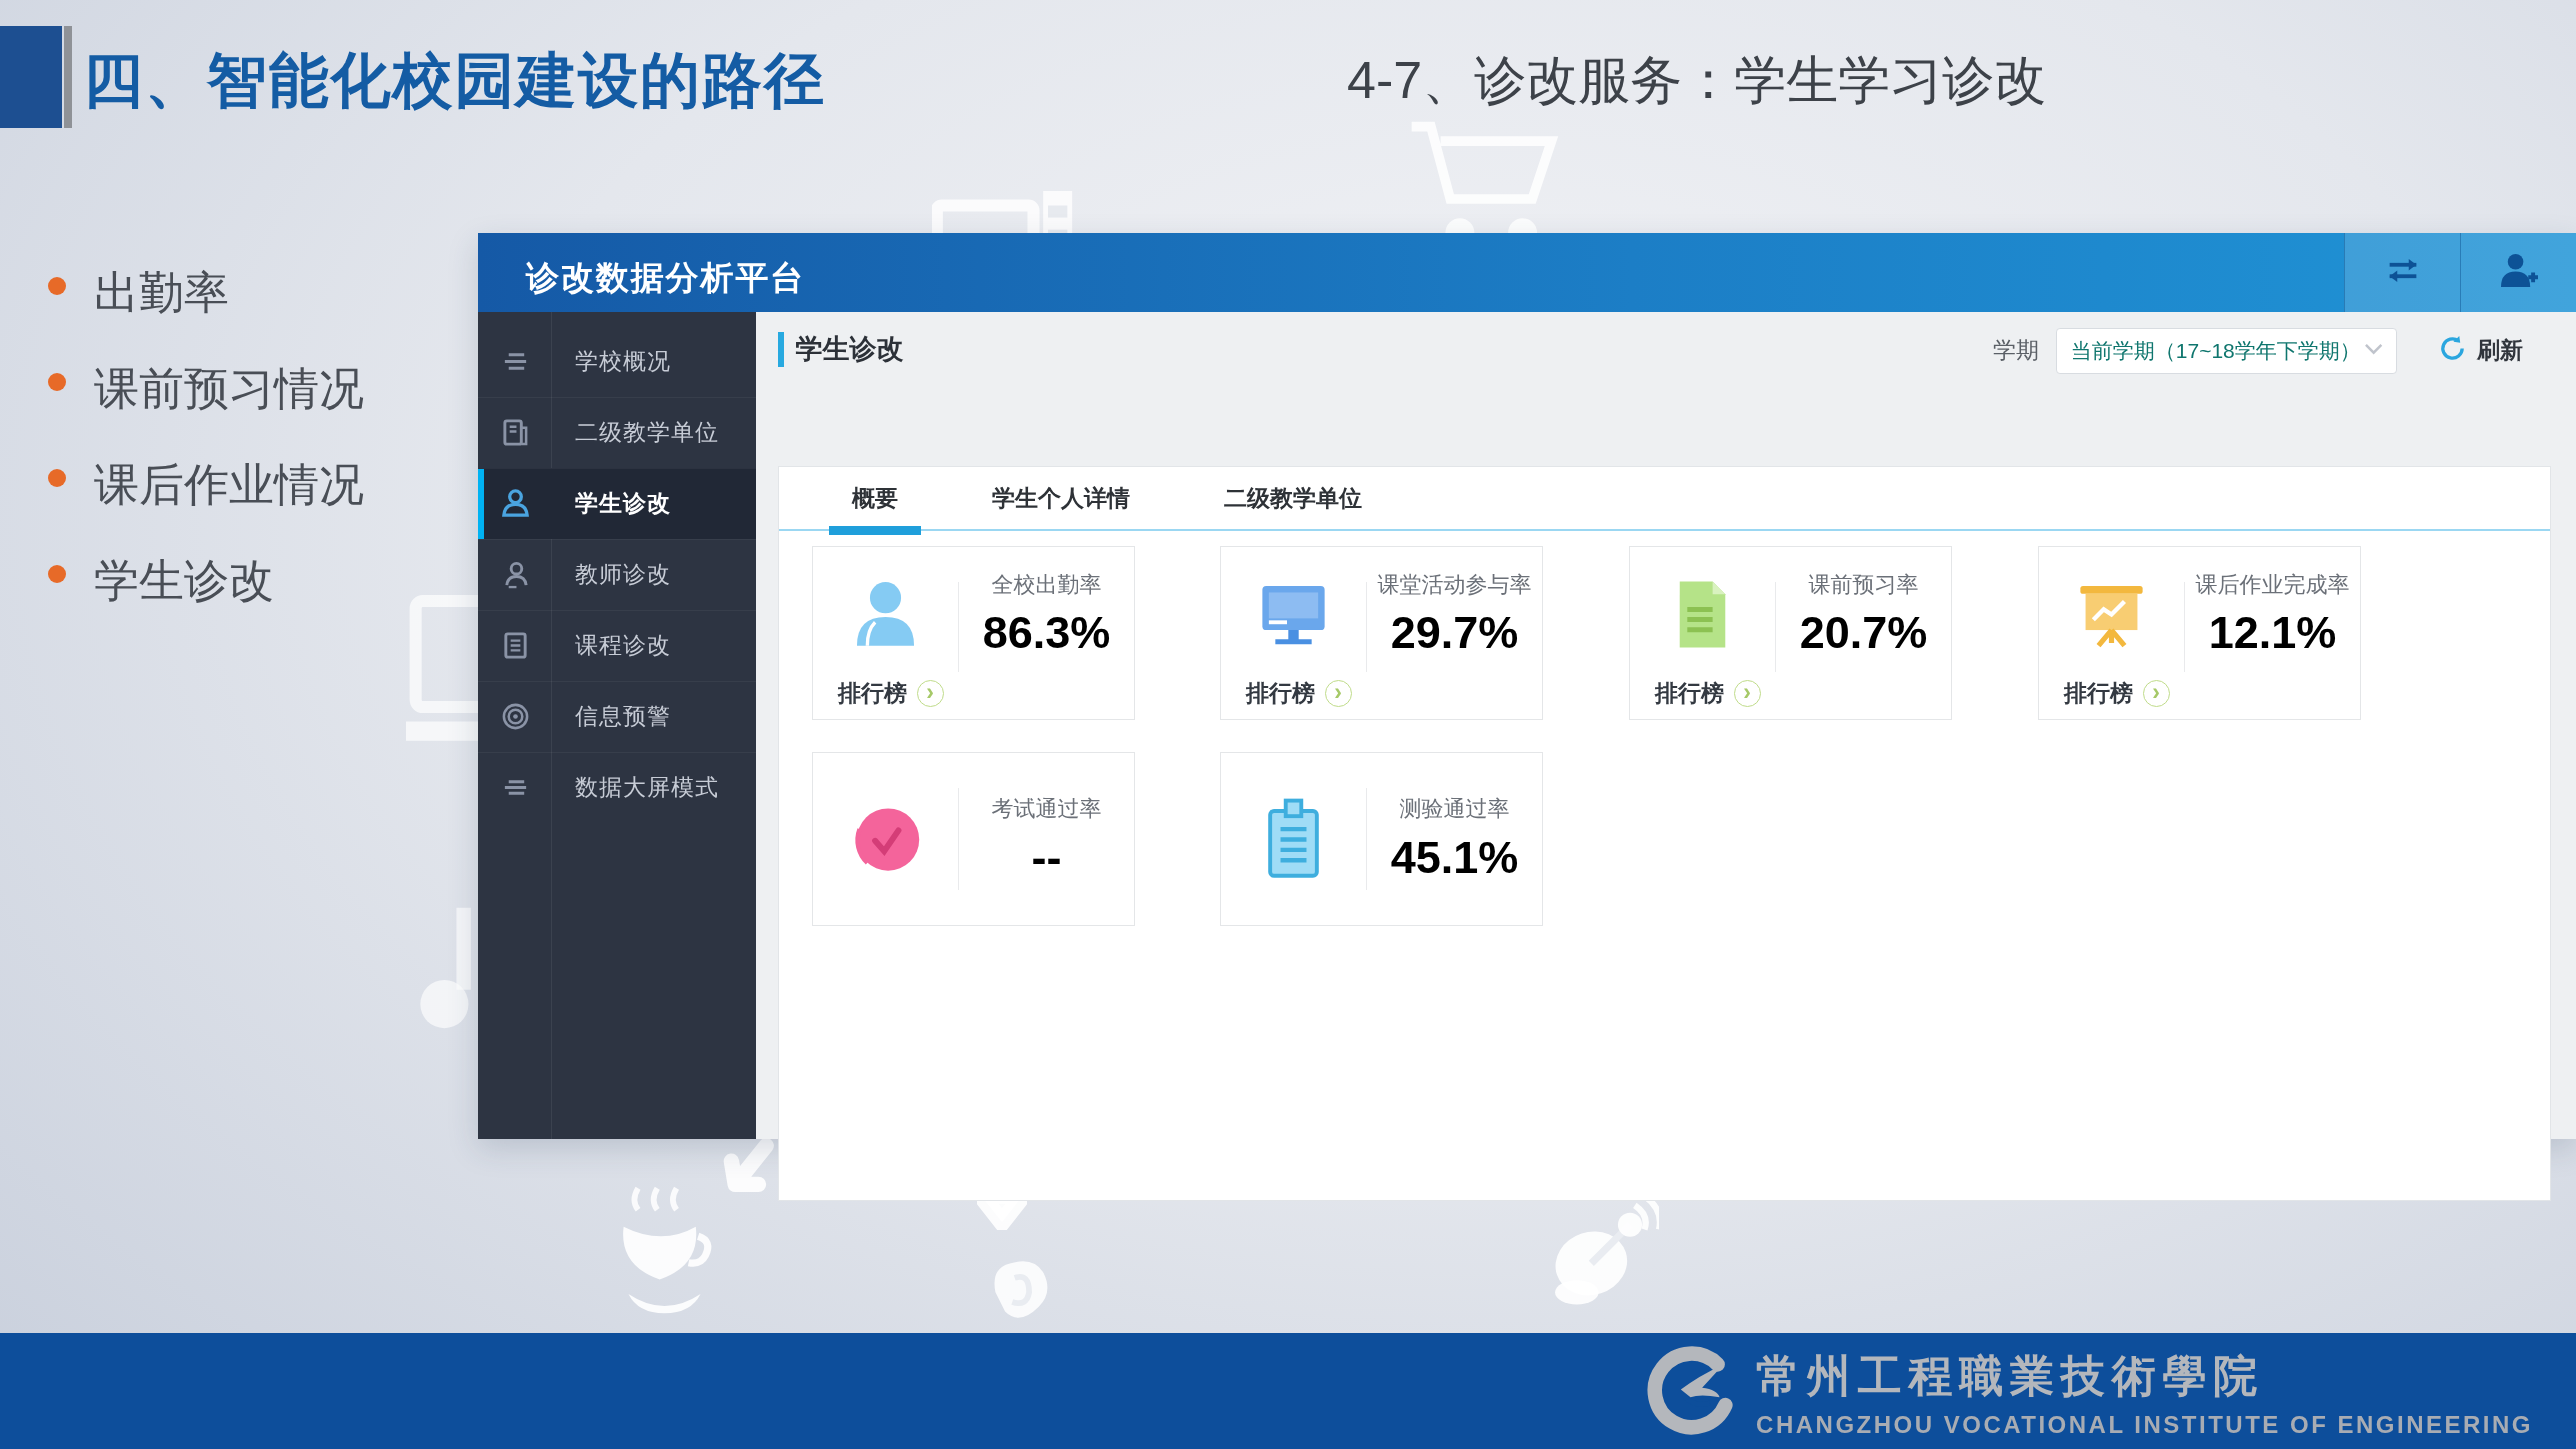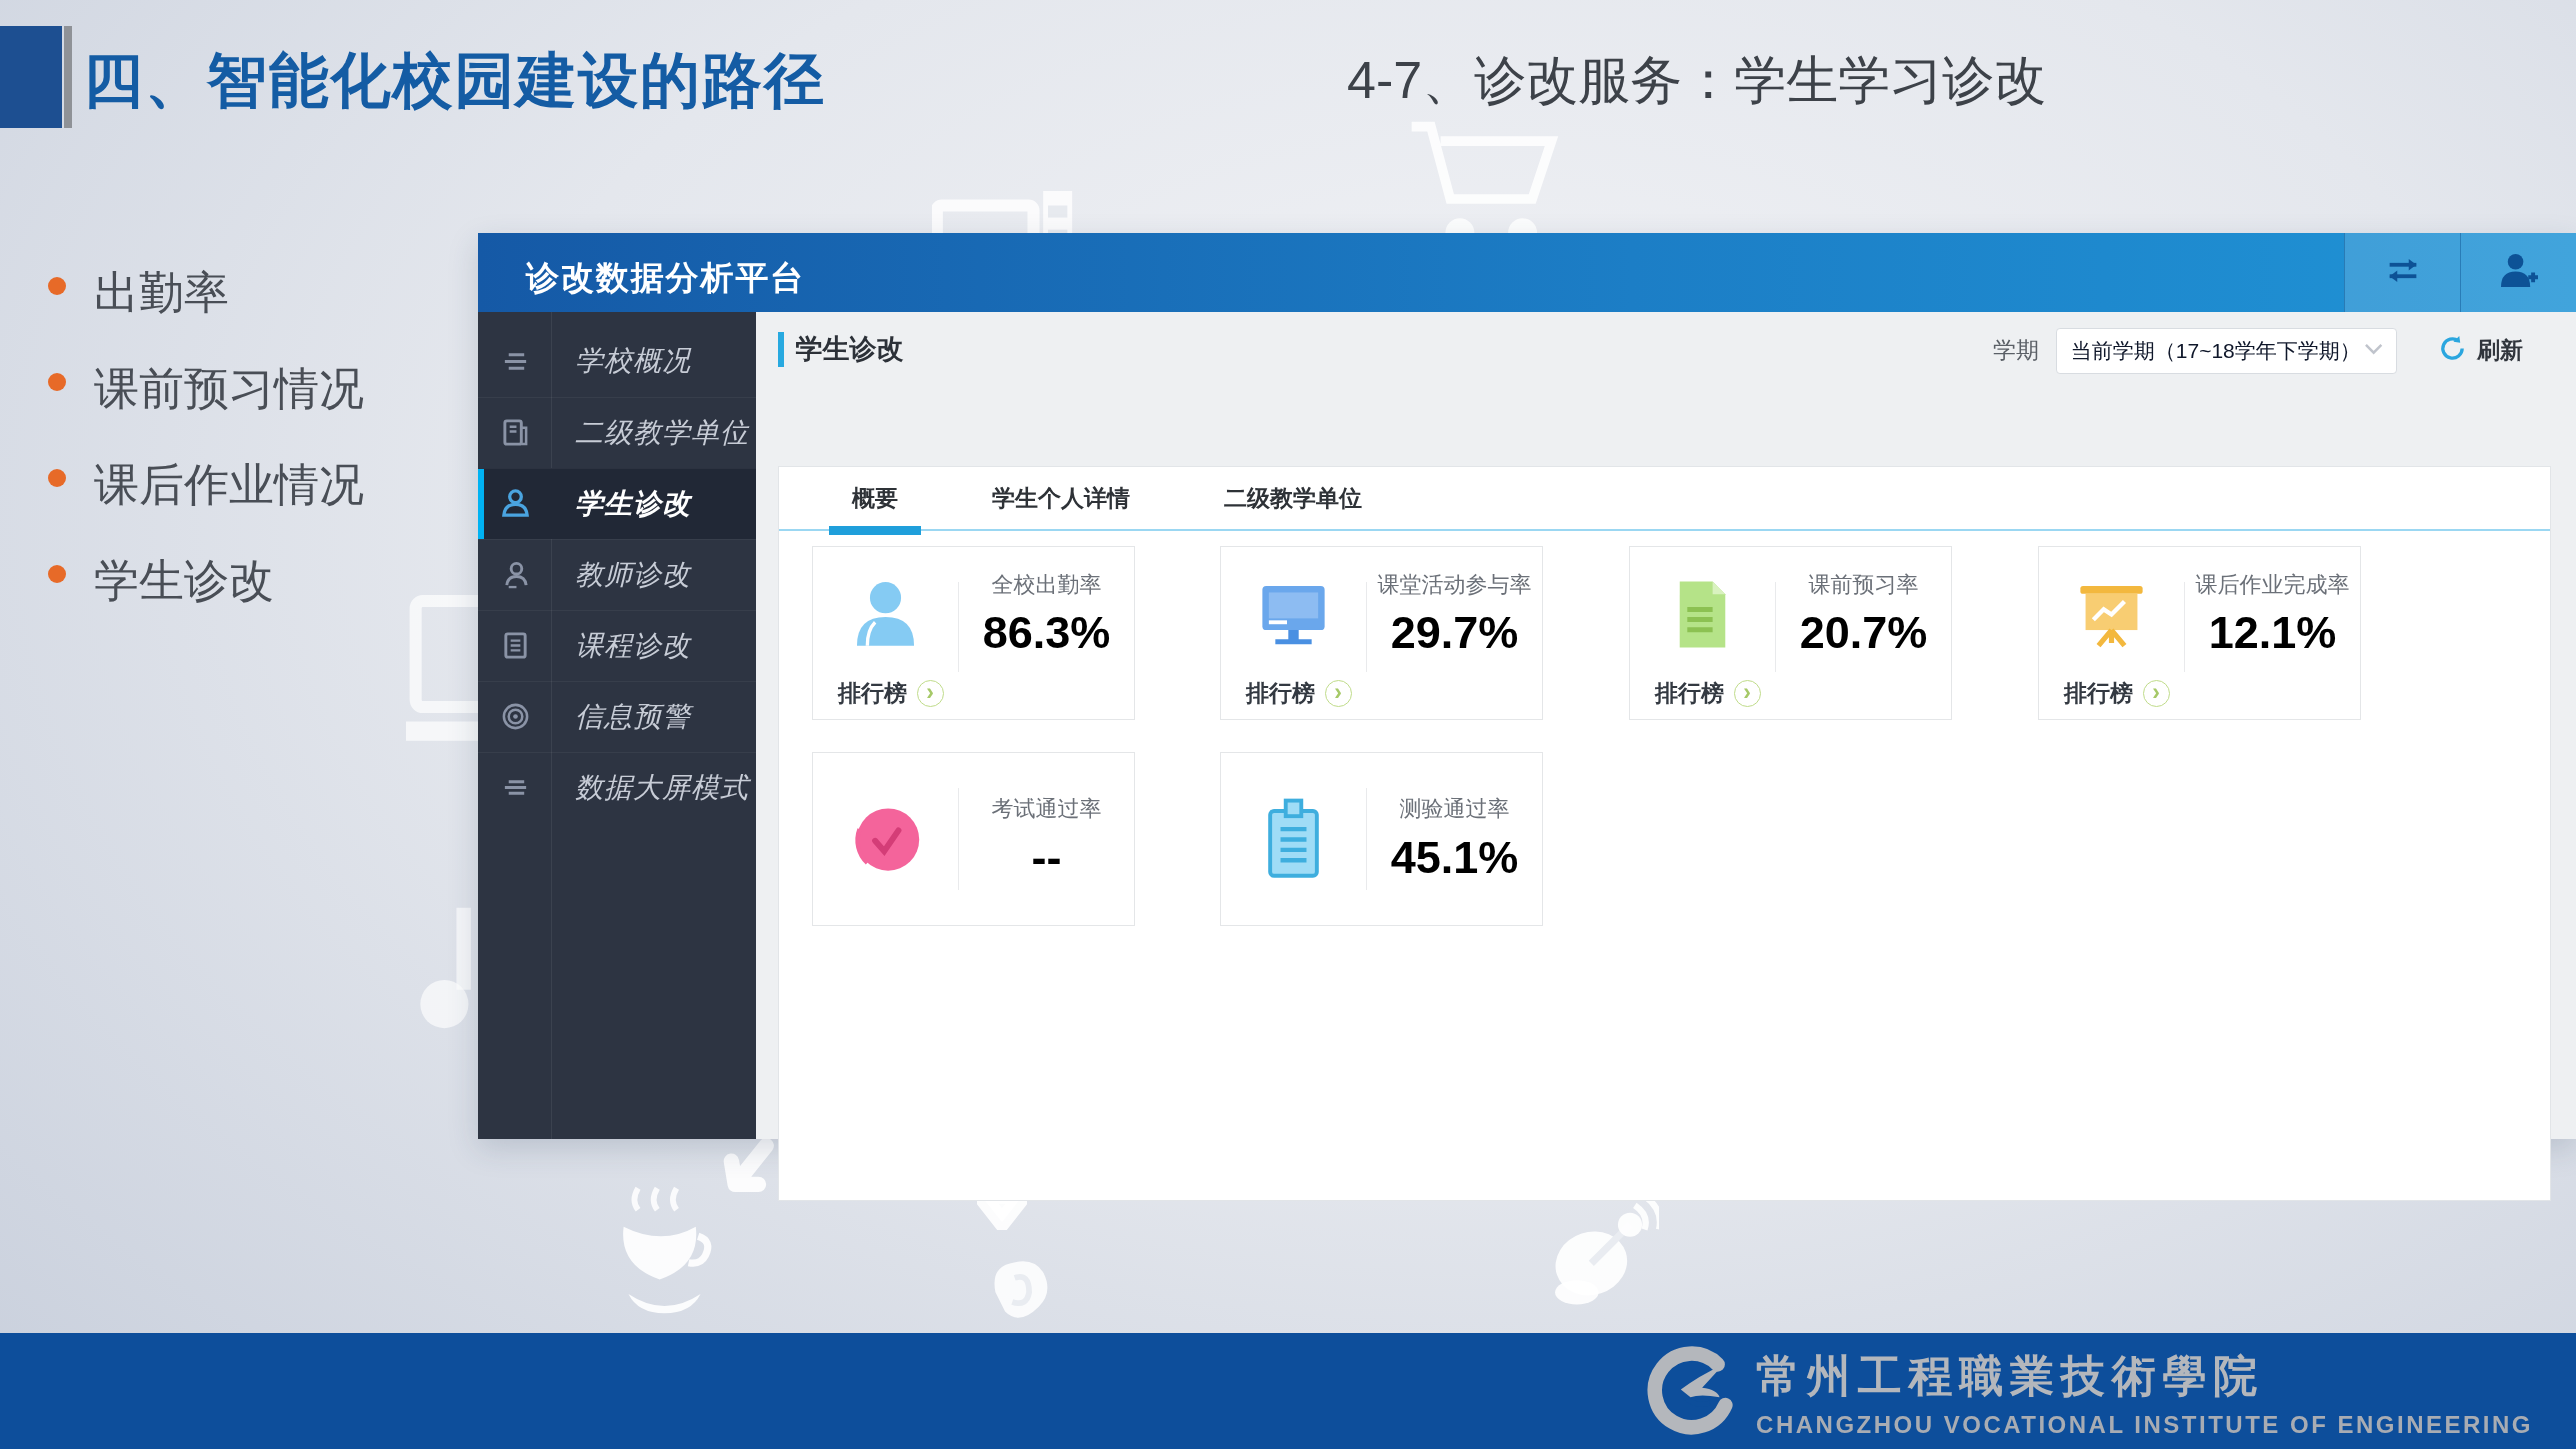--- a/index.html
+++ b/index.html
@@ -23,33 +23,33 @@
     background:linear-gradient(90deg,#1559a6 0%,#1c7ec6 55%,#2094d6 100%);display:flex;align-items:center;}
   .app-title{margin-left:48px;font-size:33px;font-weight:bold;color:#fff;letter-spacing:1.9px;}
   .header-cells{position:absolute;right:0;top:0;height:79px;display:flex;}
   .header-cell{width:116px;height:79px;display:flex;align-items:center;justify-content:center;
     background:rgba(255,255,255,.15);border-left:1.9px solid rgba(13,80,140,.45);cursor:pointer;}
   .sidebar{position:absolute;left:0;top:79px;width:278px;height:827px;background:#2d3442;padding-top:13.5px;}
   .sidebar::before{content:"";position:absolute;left:73px;top:0;bottom:0;width:1px;background:rgba(255,255,255,.07);}
   .side-item{position:relative;height:71px;display:flex;align-items:center;border-top:1px solid rgba(255,255,255,.05);cursor:pointer;}
   .side-item:first-child{border-top:none;}
   .side-icon{position:absolute;left:22px;width:31px;height:31px;display:flex;align-items:center;justify-content:center;}
-  .side-label{margin-left:97px;font-size:28px;color:#c7ccd6;letter-spacing:1px;font-style:italic;}
+  .side-label{margin-left:97px;font-size:23px;color:#c7ccd6;letter-spacing:1px;}
   .side-item.active{background:#212836;}
   .side-item.active::before{content:"";position:absolute;left:0;top:0;bottom:0;width:5.8px;background:#00b2f3;}
   .side-item.active .side-label{color:#fff;font-weight:bold;}
   .main{position:absolute;left:278px;top:79px;right:0;bottom:0;background:#eef0f2;}
   .crumb{position:absolute;left:22px;top:19.3px;display:flex;align-items:center;}
   .crumb-bar{width:5.8px;height:35px;background:#27a9e0;margin-right:11.6px;}
   .crumb-text{font-size:27px;font-weight:bold;color:#2c3138;}
   .controls{position:absolute;right:53px;top:15.5px;display:flex;align-items:center;}
   .sem-label{font-size:23px;color:#5a5f66;margin-right:17.4px;}
   .select{width:341px;height:46px;background:#fff;border:1px solid #d8dce1;border-radius:3.9px;
     display:flex;align-items:center;padding:0 13.5px;cursor:pointer;}
-  .select .sel-text{flex:1;font-size:21px;color:#0f172a;white-space:nowrap;overflow:hidden;}
+  .select .sel-text{flex:1;font-size:21px;color:#0f766e;white-space:nowrap;overflow:hidden;}
   .refresh{display:flex;align-items:center;margin-left:41px;cursor:pointer;}
   .refresh b{font-size:23px;color:#30353c;margin-left:9.7px;}
   .panel{position:absolute;left:22px;top:154px;width:1773px;height:735px;background:#fff;border:1px solid #e2e5e8;}
   .tabs{position:absolute;left:0;top:0;right:0;height:64px;border-bottom:2.9px solid #9bd7f2;display:flex;padding-left:50px;}
   .tab{position:relative;margin-right:48px;padding:0 23px;display:flex;align-items:center;font-size:23px;font-weight:bold;color:#2e3237;cursor:pointer;white-space:nowrap;}
   .tab.active::after{content:"";position:absolute;left:0;right:0;bottom:-5.8px;height:8.7px;background:#1f9fdb;}
   .card{position:absolute;width:323px;height:174px;background:#fff;border:1px solid #e4e6e8;}
   .card-main{display:flex;height:135px;}
   .card.center .card-main{height:100%;}
   .card-iconbox{width:145px;display:flex;align-items:center;justify-content:center;}

